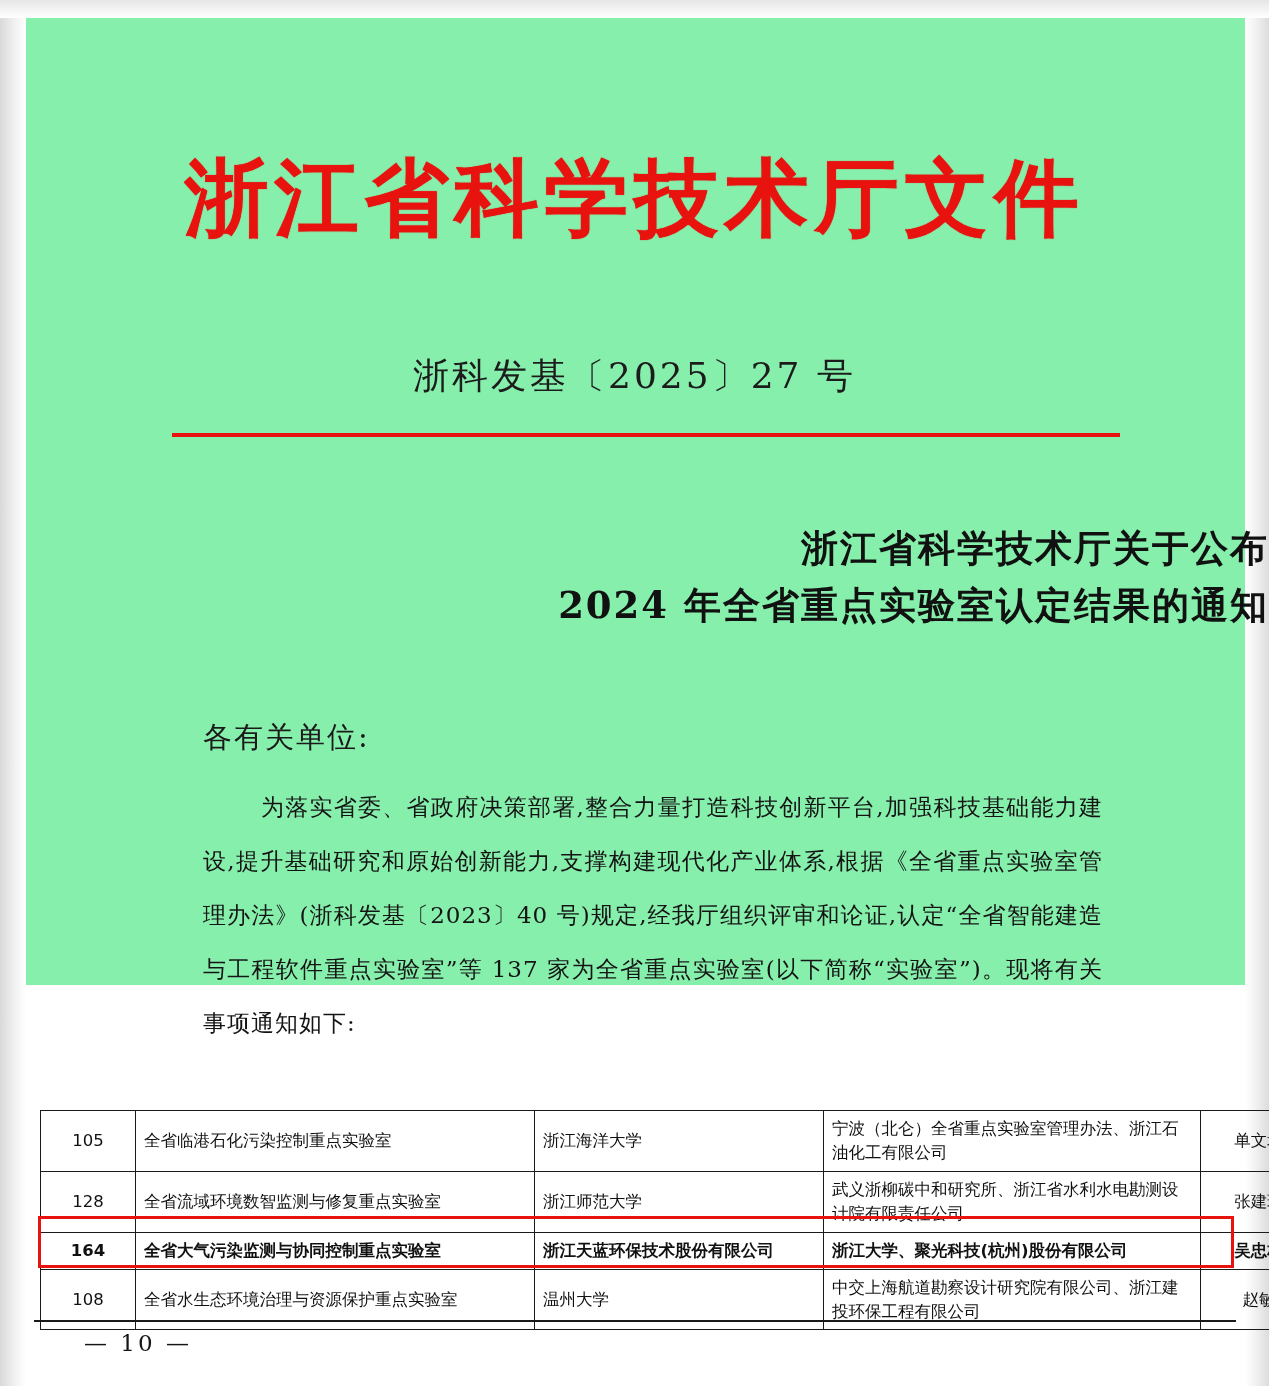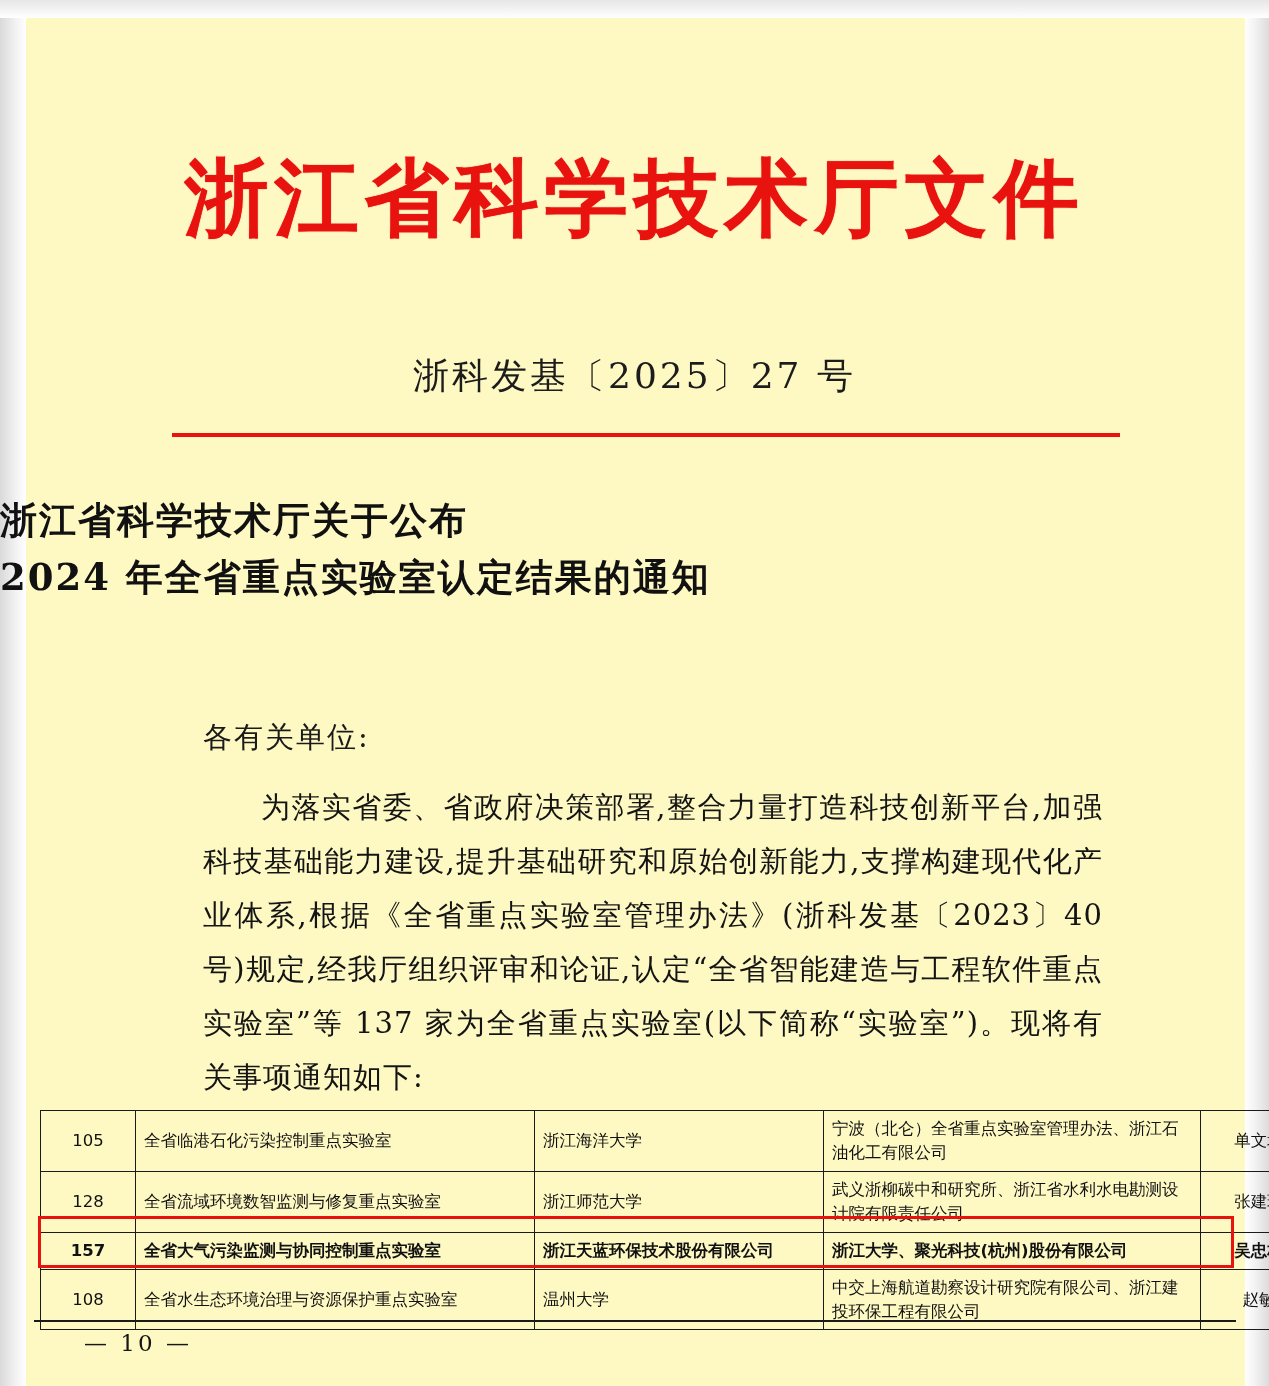--- a/index.html
+++ b/index.html
@@ -14,22 +14,22 @@
     font-family: "DejaVu Serif", "Liberation Serif", serif;
     color: #1a1a1a;
     overflow: hidden;
   }
 
   
   .page {
     position: absolute;
     left: 0; top: 0;
     width: 1269px;
-    height: 1386px;
-    background: #fef9c3;
+    height: 985px;
+    background: #86efac;
   }
   .scan-edge-left {
     position: absolute;
     left: 0; top: 0;
     width: 26px; height: 1386px;
     background: linear-gradient(to right, #d9d9d9, #f2f2f2 60%, #ffffff);
   }
   .scan-edge-right {
     position: absolute;
     right: 0; top: 0;
@@ -83,44 +83,44 @@
     top: 433px;
     width: 948px;
     height: 4px;
     background: #e8120f;
   }
 
   
   .doc-title {
     position: absolute;
     left: 0;
-    top: 492px;
-    width: 1269px;
-    text-align: left;
+    top: 520px;
+    width: 1269px;
+    text-align: right;
     font-weight: bold;
     font-size: 37px;
     line-height: 1.55;
     letter-spacing: 2px;
     color: #111;
   }
 
   
   .salutation {
     position: absolute;
     left: 203px;
     top: 718px;
     font-size: 29px;
     letter-spacing: 2px;
   }
   .body-text {
     position: absolute;
     left: 203px;
     top: 780px;
     width: 900px;
-    font-size: 29px;
+    font-size: 23px;
     line-height: 54px;
     letter-spacing: 1px;
     text-align: justify;
     text-indent: 58px;
     color: #141414;
   }
 
   
   .table-wrap {
     position: absolute;
@@ -216,21 +216,21 @@
               <td class="c-person">单文坡</td>
             </tr>
             <tr>
               <td class="c-no">128</td>
               <td class="c-name">全省流域环境数智监测与修复重点实验室</td>
               <td class="c-org">浙江师范大学</td>
               <td class="c-partner">武义浙柳碳中和研究所、浙江省水利水电勘测设计院有限责任公司</td>
               <td class="c-person">张建珍</td>
             </tr>
             <tr class="highlight">
-              <td class="c-no">157</td>
+              <td class="c-no">164</td>
               <td class="c-name">全省大气污染监测与协同控制重点实验室</td>
               <td class="c-org">浙江天蓝环保技术股份有限公司</td>
               <td class="c-partner">浙江大学、聚光科技(杭州)股份有限公司</td>
               <td class="c-person">吴忠标</td>
             </tr>
             <tr>
               <td class="c-no">108</td>
               <td class="c-name">全省水生态环境治理与资源保护重点实验室</td>
               <td class="c-org">温州大学</td>
               <td class="c-partner">中交上海航道勘察设计研究院有限公司、浙江建投环保工程有限公司</td>

